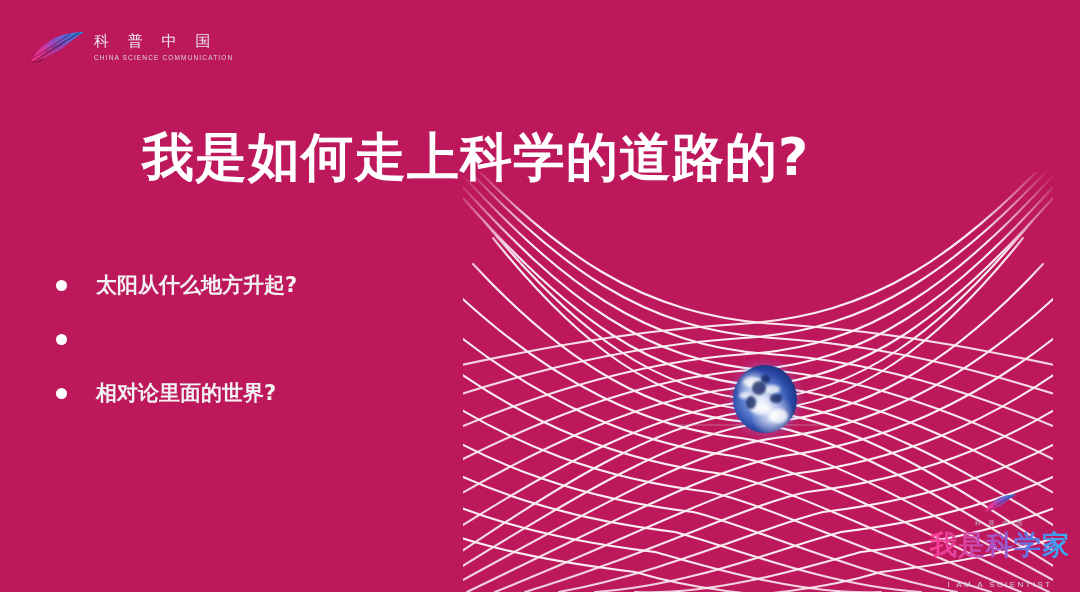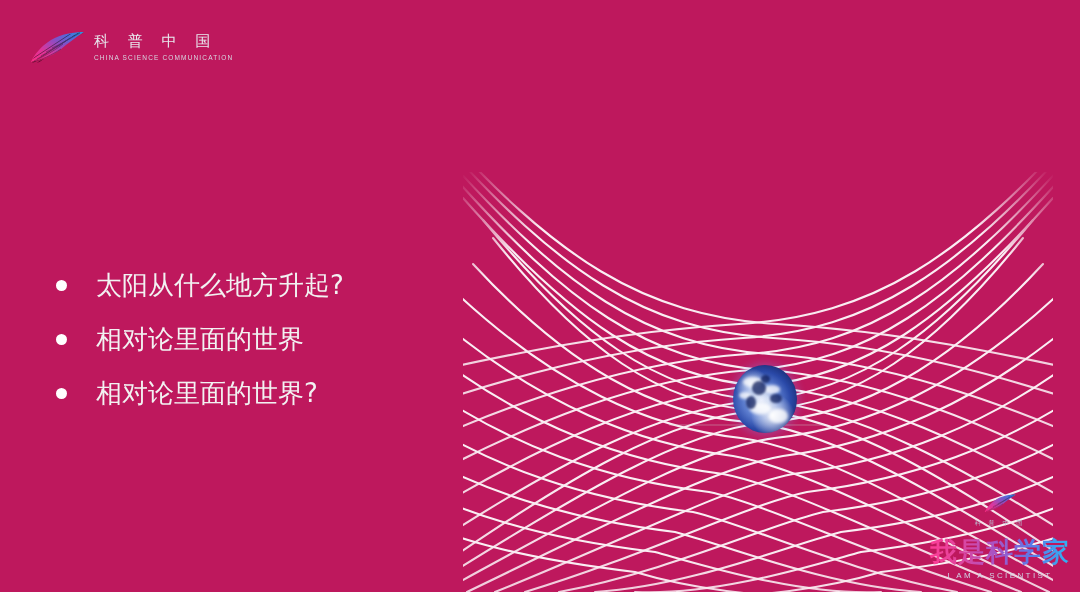--- a/index.html
+++ b/index.html
@@ -90,24 +90,25 @@
   .bullet-dot {
     width: 11px;
     height: 11px;
     border-radius: 50%;
     background: #ffffff;
     flex: 0 0 auto;
     margin-right: 29px;
   }
   .bullet-text {
     font-family: "DejaVu Sans", "Liberation Sans", sans-serif;
-    font-size: 26px;
+    font-size: 21px;
     line-height: 30px;
     color: #f2f2f2;
     white-space: nowrap;
+    font-weight: bold;
   }
 
   
   #figure {
     position: absolute;
     left: 463px;
     top: 172px;
     width: 590px;
     height: 420px;
     overflow: hidden;
@@ -163,35 +164,35 @@
     line-height: 8px;
     white-space: nowrap;
   }
   #footer-logo .big {
     font-family: "DejaVu Sans", "Liberation Sans", sans-serif;
     font-weight: bold;
     font-size: 27px;
     line-height: 32px;
     letter-spacing: 1px;
     white-space: nowrap;
-    margin-top: 9px;
+    margin-top: 2px;
     background: linear-gradient(90deg, #ff3d96 0%, #e0459e 22%, #a455c8 48%, #5a7ae8 72%, #2fb6f2 100%);
     -webkit-background-clip: text;
     background-clip: text;
     color: transparent;
     -webkit-text-fill-color: transparent;
   }
   #footer-logo .en {
     font-family: "Liberation Sans", sans-serif;
     font-size: 8px;
     letter-spacing: 2.4px;
     color: #cfd4e6;
     line-height: 11px;
     white-space: nowrap;
-    margin-top: 2px;
+    margin-top: 18px;
   }
 </style>
 </head>
 <body>
 
 <div id="slide">
 
   <div id="header-logo">
     <div class="mark">
       <svg width="58" height="40" viewBox="0 0 58 40" xmlns="http://www.w3.org/2000/svg">
@@ -227,29 +228,29 @@
           </g>
         </g>
       </svg>
     </div>
     <div class="wordmark">
       <div class="cn">科 普 中 国</div>
       <div class="en">CHINA SCIENCE COMMUNICATION</div>
     </div>
   </div>
 
+  <h1 id="title">我是如何走上科学的道路的?</h1>
 
   <div id="bullets">
     <div class="bullet-row">
       <span class="bullet-dot"></span>
       <span class="bullet-text">太阳从什么地方升起?</span>
     </div>
     <div class="bullet-row">
       <span class="bullet-dot"></span>
-      <span class="bullet-text">相对论里面的世界</span>
     </div>
     <div class="bullet-row">
       <span class="bullet-dot"></span>
       <span class="bullet-text">相对论里面的世界?</span>
     </div>
   </div>
 
   <div id="figure">
     <svg width="590" height="420" viewBox="0 0 590 420" xmlns="http://www.w3.org/2000/svg">
       <defs>

